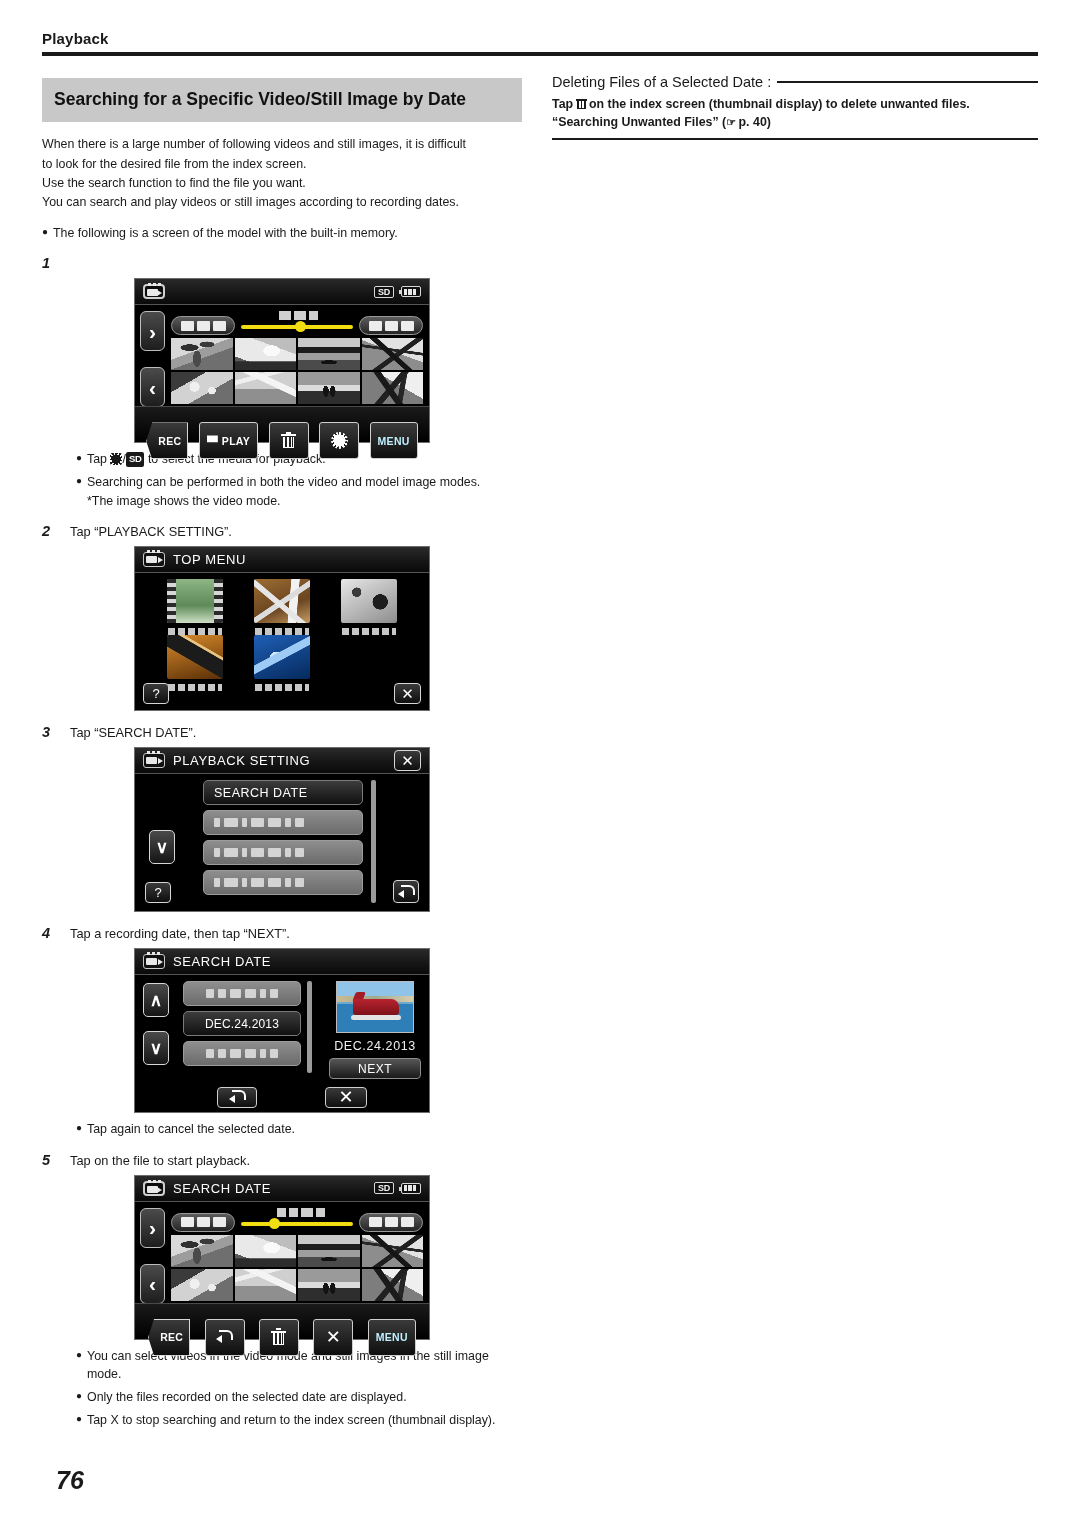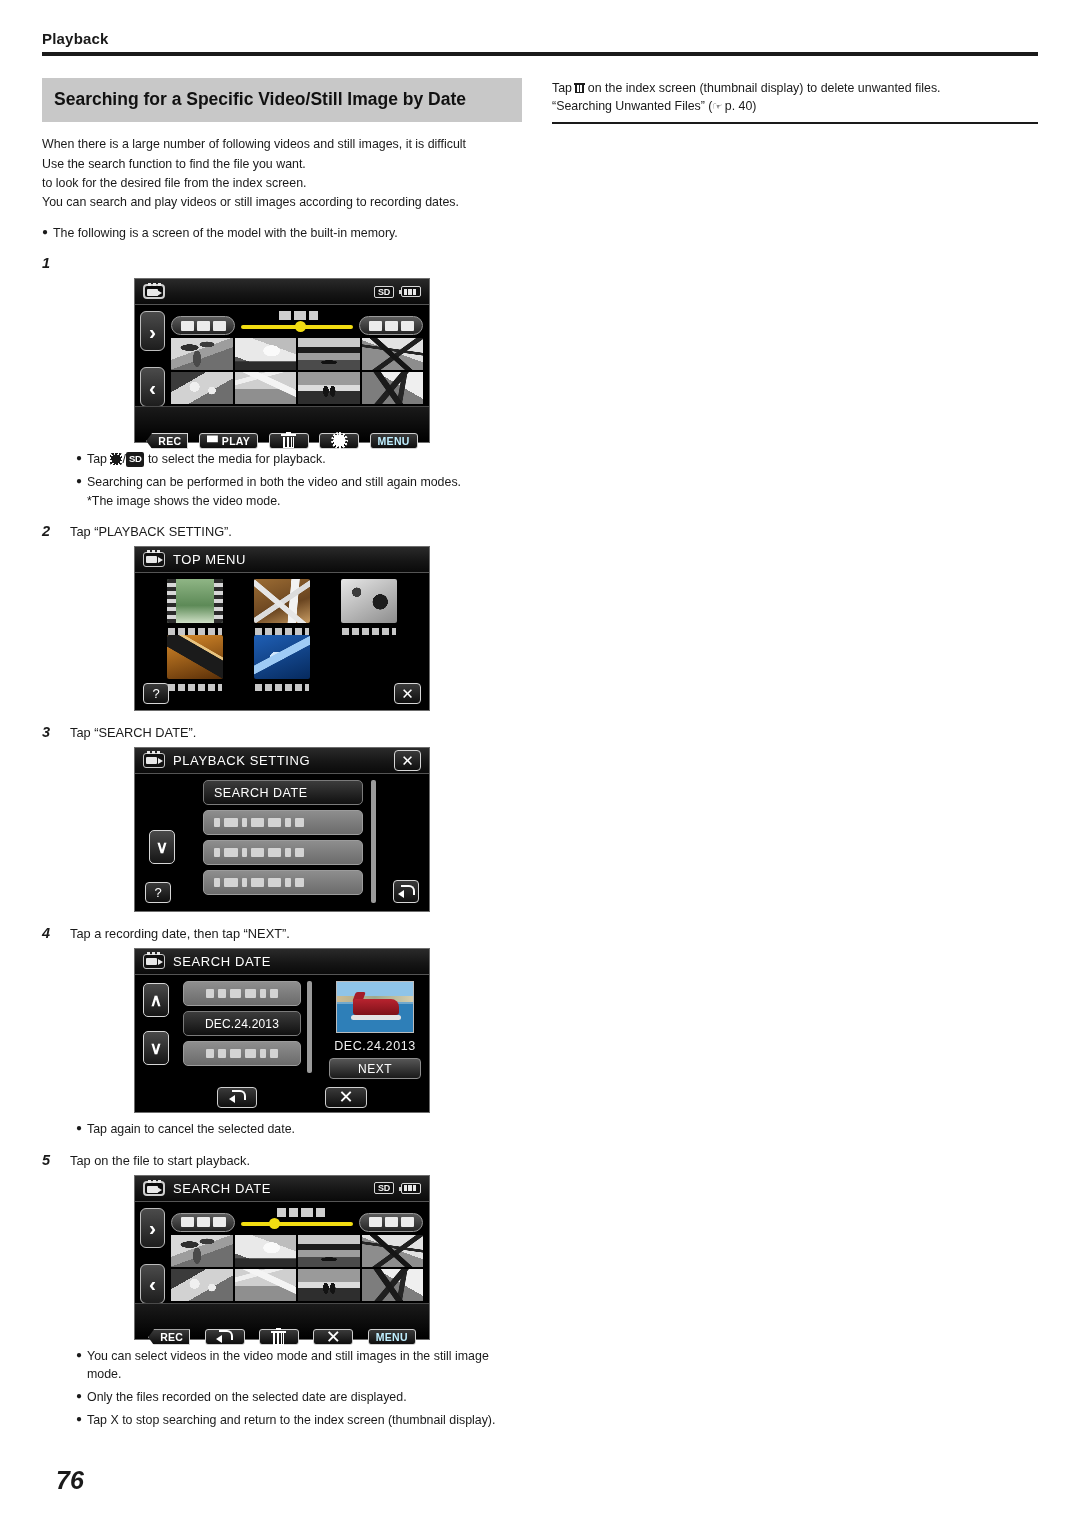--- a/index.html
+++ b/index.html
@@ -123,20 +123,21 @@
   .tip-head .tline {
     flex: 1 1 auto;
     height: 2px;
     background: #1a1a1a;
     margin-left: 6px;
   }
   .tip-body {
     margin-top: 5px;
     font-size: 12.4px;
     line-height: 1.48;
+    font-weight: bold;
   }
   .tip-rule {
     margin-top: 6px;
     height: 2px;
     background: #1a1a1a;
   }
 
   .inline-trash {
     display: inline-block;
     width: 9px;
@@ -390,21 +391,21 @@
     left: 0; right: 0; bottom: 0; height: 36px;
     background: linear-gradient(180deg,#1a1a1a,#000);
     border-top: 1px solid #4a4a4a;
     display: flex;
     align-items: center;
     justify-content: space-around;
     padding: 0 6px;
     box-sizing: border-box;
   }
   .btn {
-    height: 16px;
+    height: 37px;
     min-width: 40px;
     border: 1.4px solid #cfcfcf;
     border-radius: 3px;
     background: linear-gradient(180deg,#3a3a3a,#0e0e0e);
     color: #fff;
     font-size: 10.5px;
     font-weight: bold;
     display: flex; align-items: center; justify-content: center;
     padding: 0 7px;
     box-sizing: border-box;
@@ -704,22 +705,22 @@
   <div class="chapter">Playback</div>
   <div class="rule"></div>
 </div>
 
 <div class="col-left">
 
   <div class="section-title">Searching for a Specific Video/Still Image by Date</div>
 
   <div class="intro">
     <p>When there is a large number of following videos and still images, it is difficult</p>
+    <p>to look for the desired file from the index screen.</p>
     <p>Use the search function to find the file you want.</p>
-    <p>to look for the desired file from the index screen.</p>
     <p>You can search and play videos or still images according to recording dates.</p>
   </div>
 
   <div class="bullet intro-bullet">
     <span class="dot">●</span>
     <span class="btxt">The following is a screen of the model with the built-in memory.</span>
   </div>
 
   <div class="step">
     <span class="num">1</span>
@@ -800,21 +801,21 @@
   <div class="note-list">
     <div class="bullet">
       <span class="dot">●</span>
       <span class="btxt">
         <span>Tap </span><span class="inline-gear"></span><span>/</span><span class="inline-sd">SD</span><span> to select the media for playback.</span>
       </span>
     </div>
     <div class="bullet">
       <span class="dot">●</span>
       <span class="btxt">
-        <span>Searching can be performed in both the video and still again modes.</span><br>
+        <span>Searching can be performed in both the video and model image modes.</span><br>
         <span>*The image shows the video mode.</span>
       </span>
     </div>
   </div>
 
   <div class="step">
     <span class="num">2</span>
     <span class="stxt">Tap “PLAYBACK SETTING”.</span>
   </div>
 
@@ -1074,20 +1075,24 @@
     <div class="bullet">
       <span class="dot">●</span>
       <span class="btxt">Tap X to stop searching and return to the index screen (thumbnail display).</span>
     </div>
   </div>
 
 </div>
 
 <div class="col-right">
   <div class="tipbox">
+    <div class="tip-head">
+      <span>Deleting Files of a Selected Date :</span>
+      <span class="tline"></span>
+    </div>
     <div class="tip-body">
       <div><span>Tap </span><span class="inline-trash"></span><span> on the index screen (thumbnail display) to delete unwanted files.</span></div>
       <div><span>“Searching Unwanted Files”</span> (<span class="hand-icon">☞</span> <span>p. 40</span>)</div>
     </div>
     <div class="tip-rule"></div>
   </div>
 </div>
 
 <div class="page-number">76</div>
 

